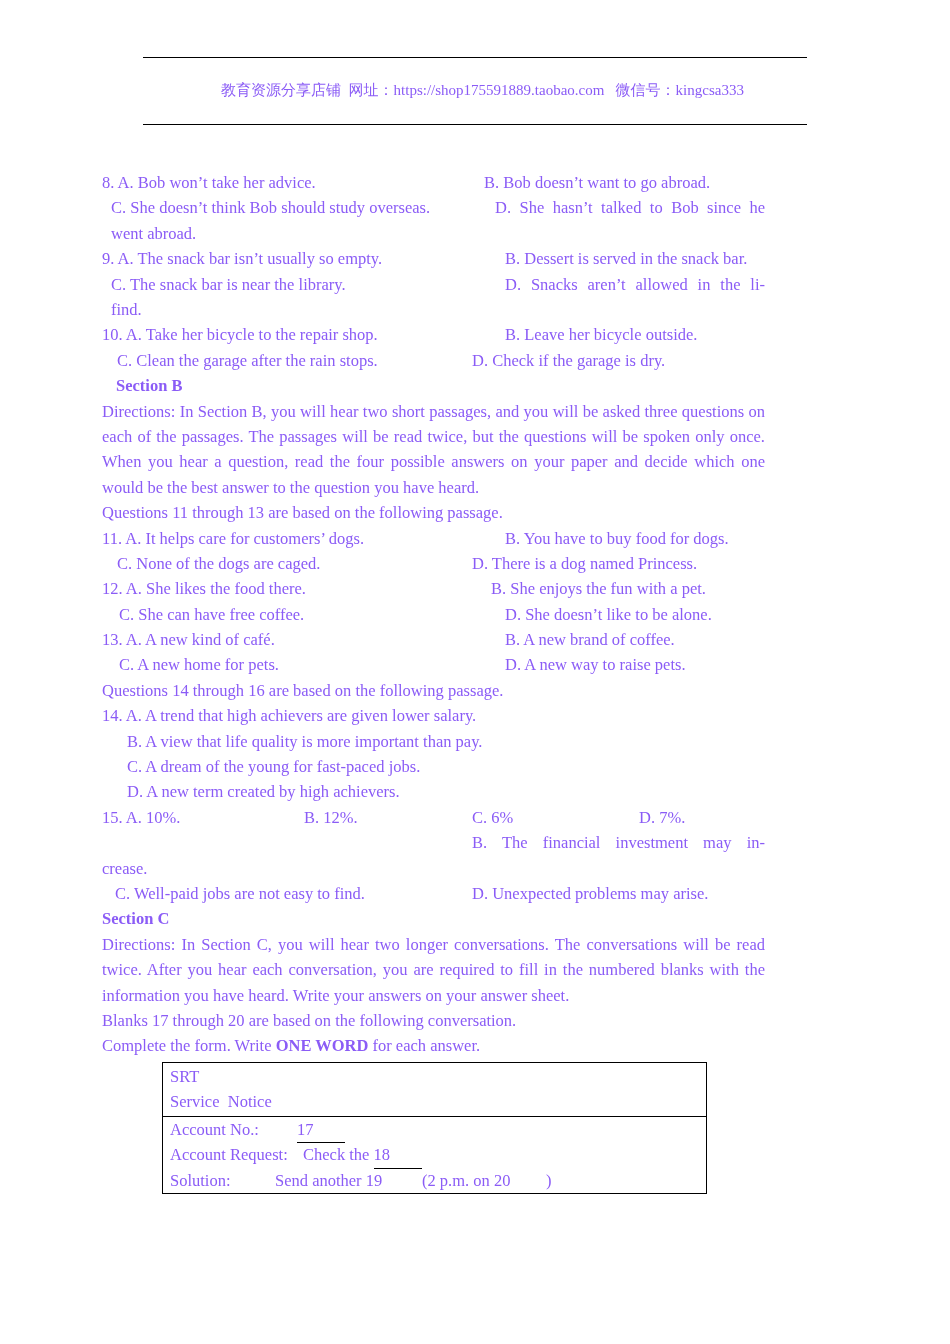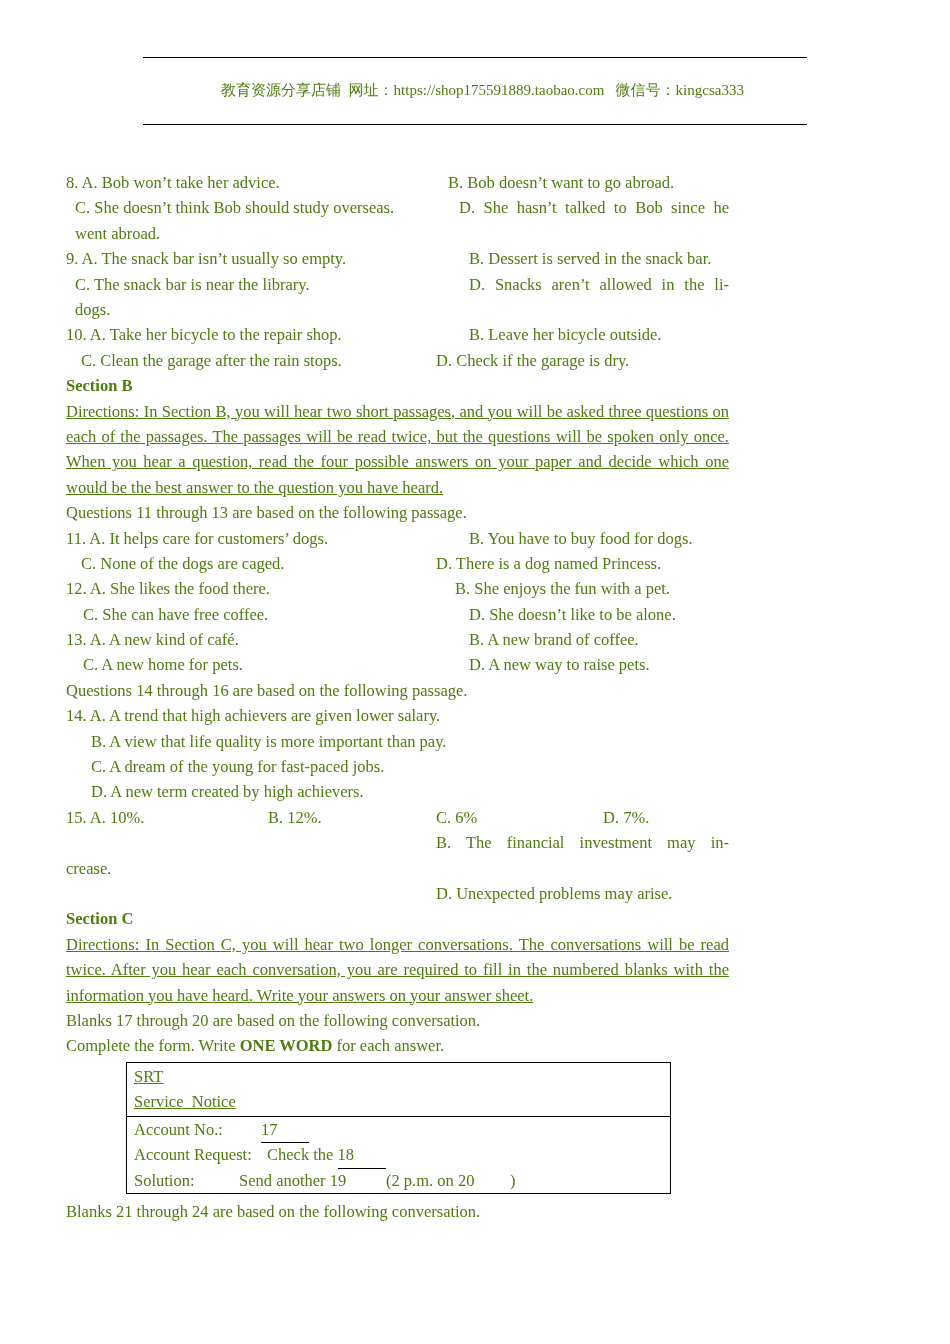--- a/index.html
+++ b/index.html
@@ -1,39 +1,38 @@
 <!DOCTYPE html>
 <html><head>
 <meta charset="utf-8">
 <style>
   html, body { margin: 0; padding: 0; background: #ffffff; }
   .page {
     position: relative;
     width: 950px;
     height: 1344px;
     background: #ffffff;
-    color: #4d7c0f;
+    color: #8b5cf6;
     font-family: "Liberation Serif", "DejaVu Serif", serif;
     font-size: 16.5px;
     overflow: hidden;
   }
   .page-header {
     margin: 57px 143px 0 143px;
     border-top: 1px solid #000;
     border-bottom: 1px solid #000;
     text-align: center;
     font-size: 15px;
     padding: 6px 0 7px 0;
     white-space: pre;
   }
   .content {
-    margin: 45px 0 0 66px;
+    margin: 45px 0 0 102px;
     width: 663px;
     line-height: 25.4px;
-    text-decoration: underline;
   }
   .line { position: relative; height: 25.4px; }
   .seg { position: absolute; top: 0; white-space: pre; }
   .just { text-align: justify; text-align-last: justify; white-space: normal; }
   .par { text-align: justify; }
   .bold { font-weight: bold; }
   .form-table {
     margin: 3px 0 5px 60px;
     width: 545px;
     border: 1px solid #000;
@@ -74,34 +73,34 @@
 
     <div class="line">
       <span class="seg" style="left:0px">9. A. The snack bar isn’t usually so empty.</span>
       <span class="seg" style="left:403px">B. Dessert is served in the snack bar.</span>
     </div>
     <div class="line">
       <span class="seg" style="left:9px">C. The snack bar is near the library.</span>
       <span class="seg just" style="left:403px;width:260px">D. Snacks aren’t allowed in the li-</span>
     </div>
     <div class="line">
-      <span class="seg" style="left:9px">dogs.</span>
+      <span class="seg" style="left:9px">find.</span>
     </div>
 
     <div class="line">
       <span class="seg" style="left:0px">10. A. Take her bicycle to the repair shop.</span>
       <span class="seg" style="left:403px">B. Leave her bicycle outside.</span>
     </div>
     <div class="line">
       <span class="seg" style="left:15px">C. Clean the garage after the rain stops.</span>
       <span class="seg" style="left:370px">D. Check if the garage is dry.</span>
     </div>
 
     <div class="line bold">
-      <span class="seg" style="left:0px">Section B</span>
+      <span class="seg" style="left:14px">Section B</span>
     </div>
     <div class="par">Directions: In Section B, you will hear two short passages, and you will be asked three questions on each of the passages. The passages will be read twice, but the questions will be spoken only once. When you hear a question, read the four possible answers on your paper and decide which one would be the best answer to the question you have heard.</div>
     <div class="line">
       <span class="seg" style="left:0px">Questions 11 through 13 are based on the following passage.</span>
     </div>
 
     <div class="line">
       <span class="seg" style="left:0px">11. A. It helps care for customers’ dogs.</span>
       <span class="seg" style="left:403px">B. You have to buy food for dogs.</span>
     </div>
@@ -152,20 +151,21 @@
       <span class="seg" style="left:537px">D. 7%.</span>
     </div>
 
     <div class="line">
       <span class="seg just" style="left:370px;width:293px">B. The financial investment may in-</span>
     </div>
     <div class="line">
       <span class="seg" style="left:0px">crease.</span>
     </div>
     <div class="line">
+      <span class="seg" style="left:13px">C. Well-paid jobs are not easy to find.</span>
       <span class="seg" style="left:370px">D. Unexpected problems may arise.</span>
     </div>
 
     <div class="line bold">
       <span class="seg" style="left:0px">Section C</span>
     </div>
     <div class="par">Directions: In Section C, you will hear two longer conversations. The conversations will be read twice. After you hear each conversation, you are required to fill in the numbered blanks with the information you have heard. Write your answers on your answer sheet.</div>
     <div class="line">
       <span class="seg" style="left:0px">Blanks 17 through 20 are based on the following conversation.</span>
     </div>
@@ -187,18 +187,15 @@
           <span class="seg" style="left:7px">Account Request:</span>
           <span class="seg" style="left:140px"><span>Check the </span><span class="blank">18</span></span>
         </div>
         <div class="trow">
           <span class="seg" style="left:7px">Solution:</span>
           <span class="seg" style="left:112px"><span>Send another </span><span class="blank">19</span><span>  (2 p.m. on </span><span class="blank">20</span><span> )</span></span>
         </div>
       </div>
     </div>
 
-    <div class="line">
-      <span class="seg" style="left:0px">Blanks 21 through 24 are based on the following conversation.</span>
-    </div>
 
   </div>
 </div>
 
 </body></html>

